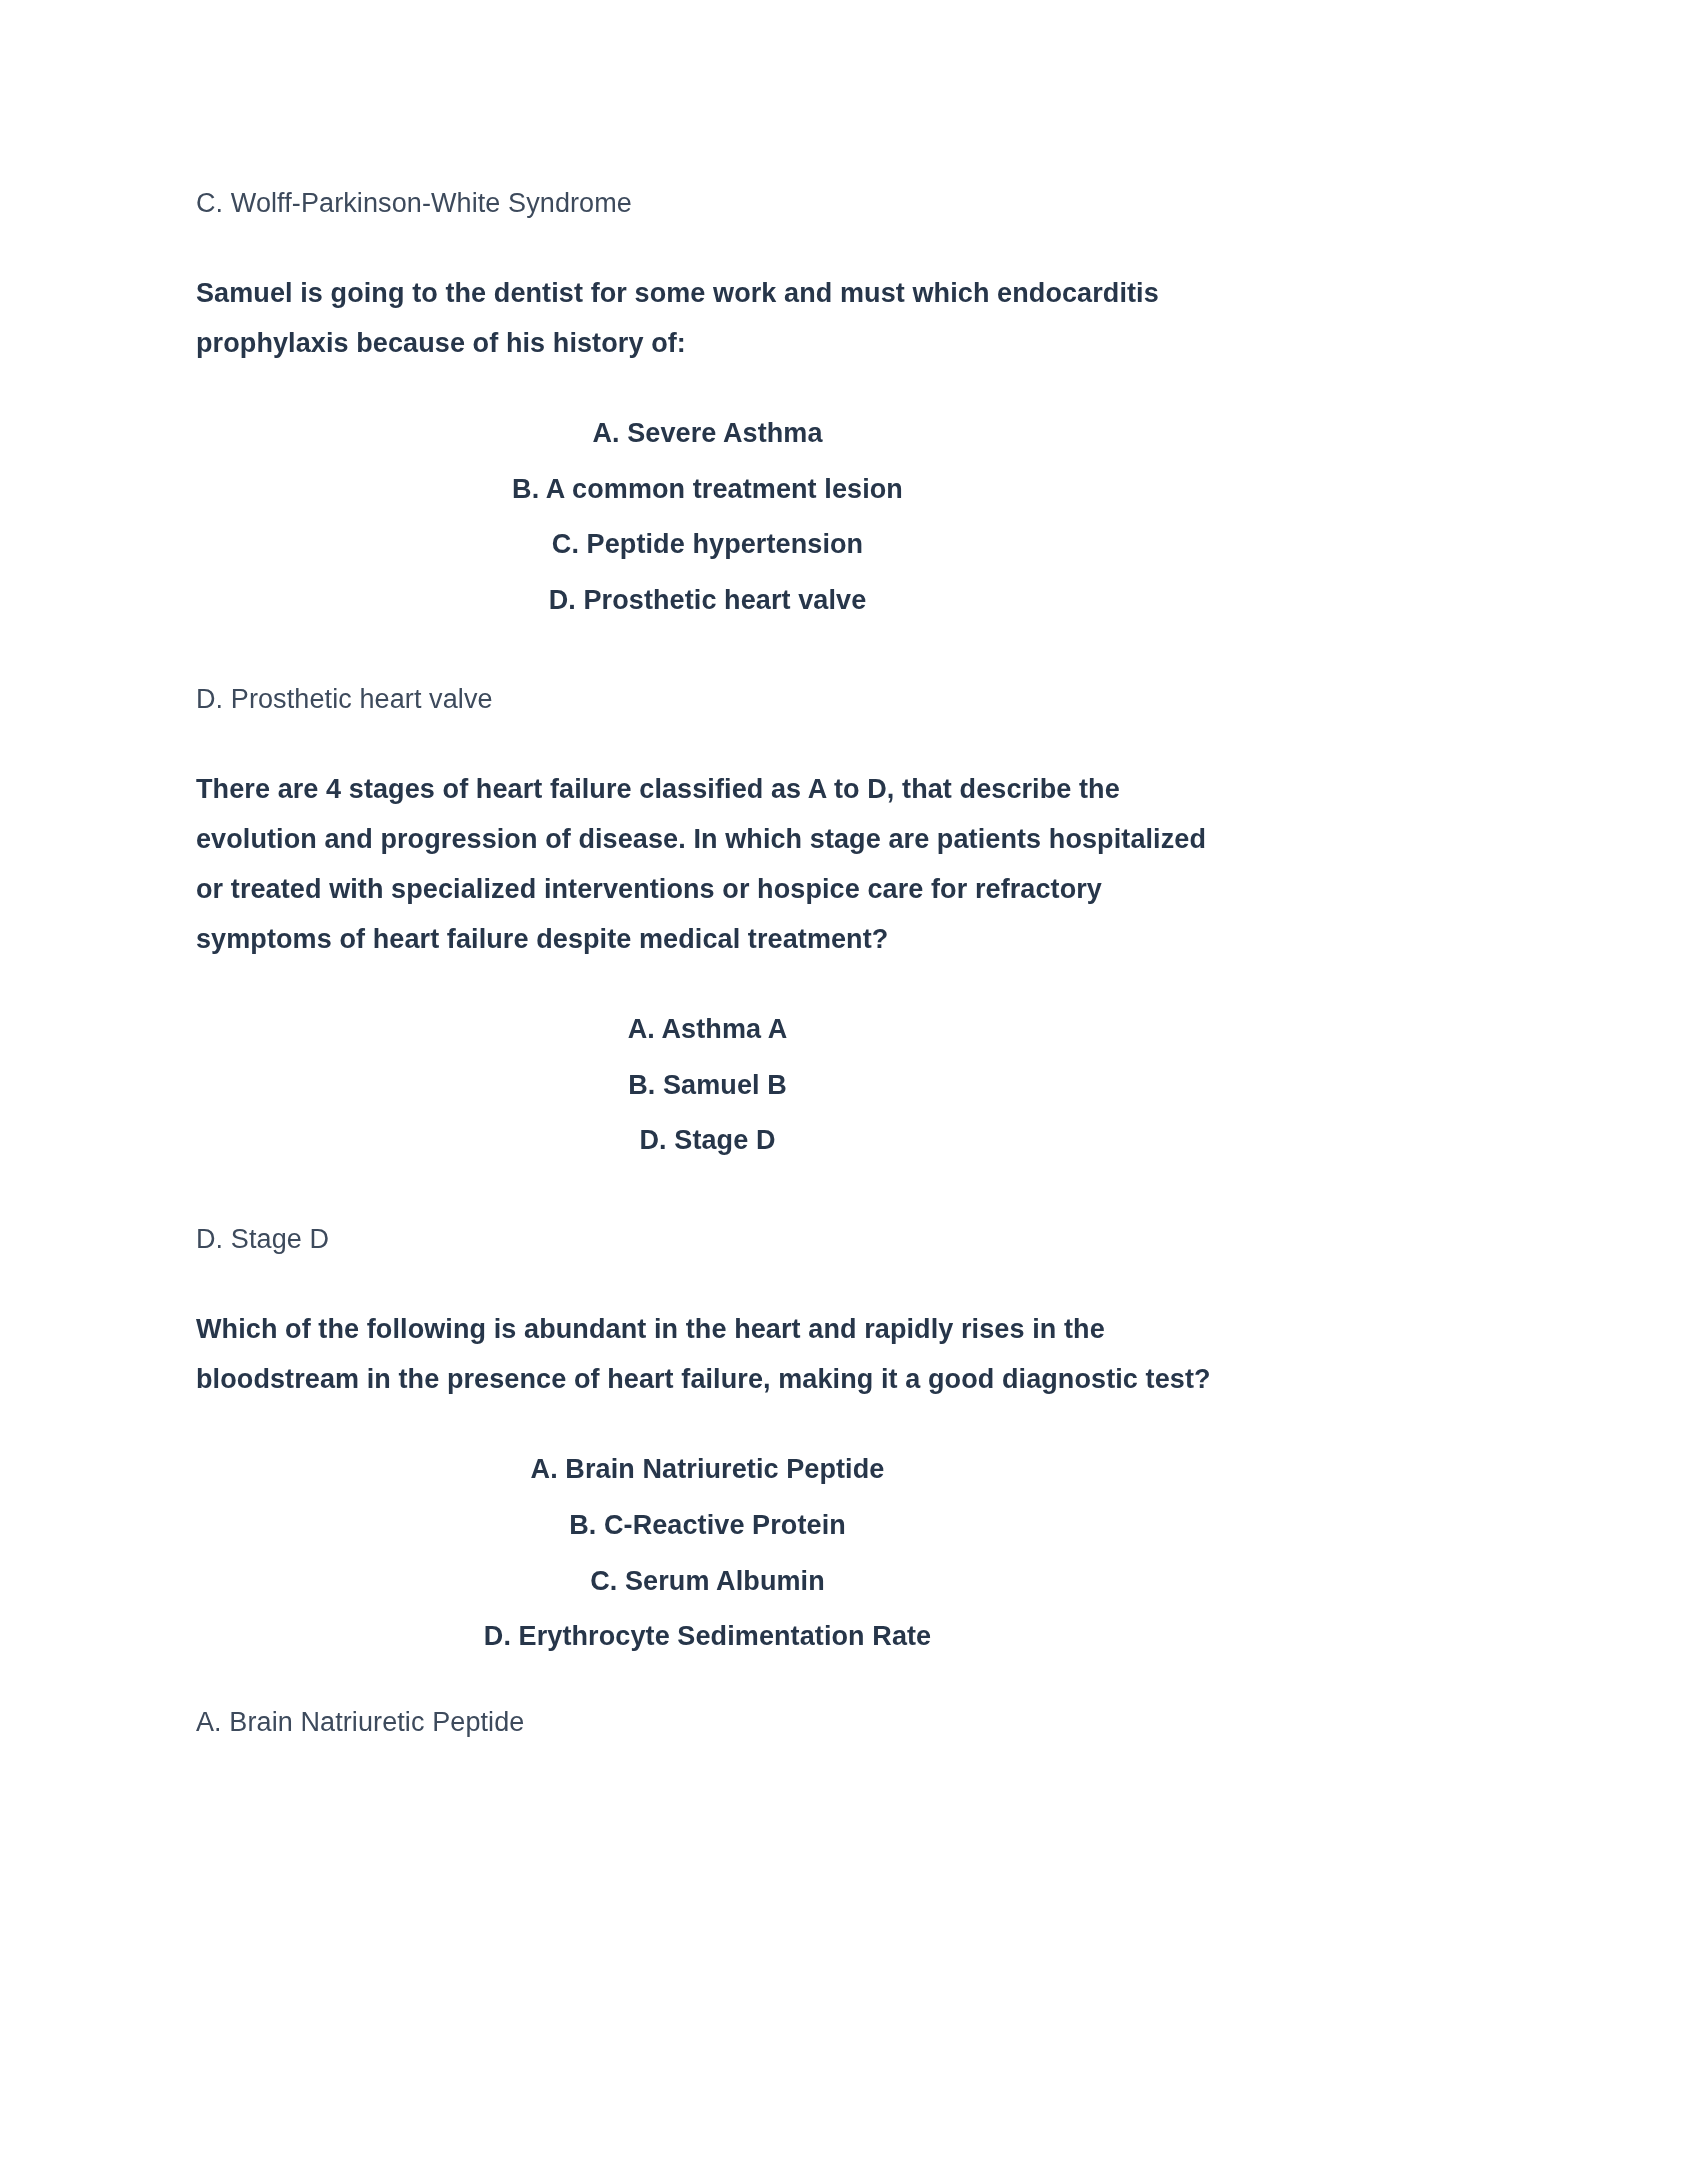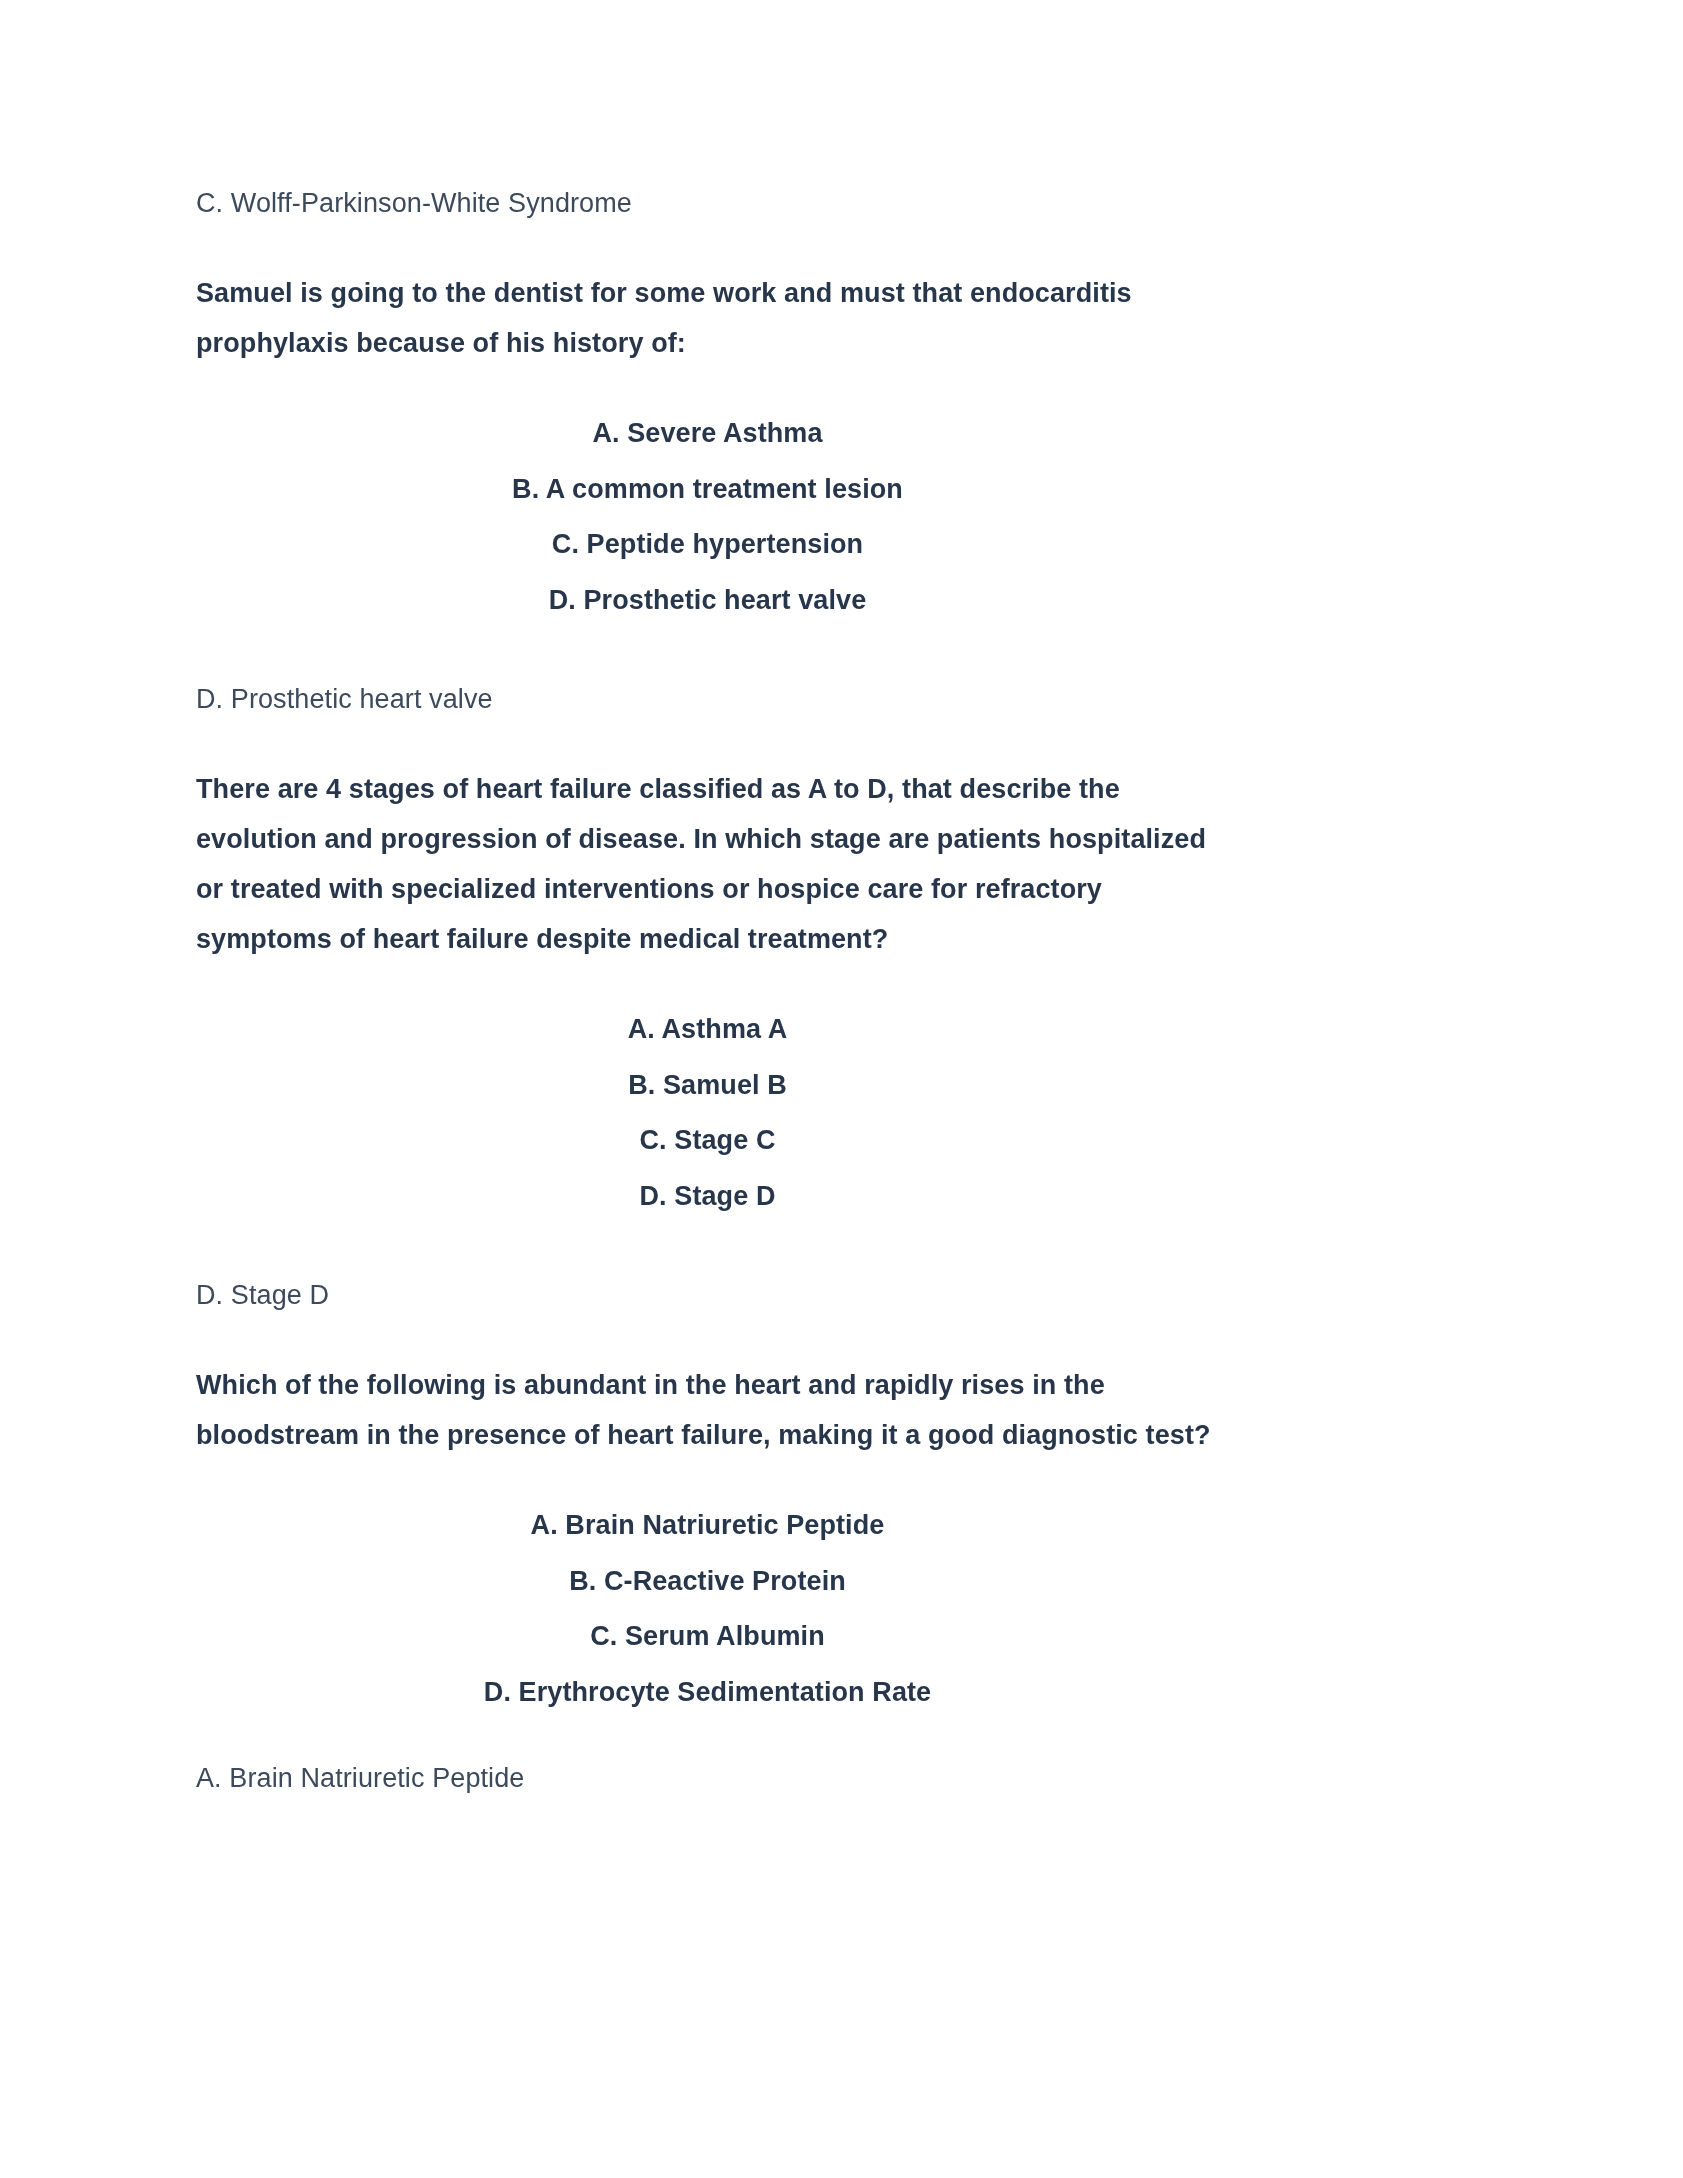--- a/index.html
+++ b/index.html
@@ -53,41 +53,40 @@
   .options .option:last-child { margin-bottom: 0; }
 </style>
 </head>
 <body>
 
 <div class="page">
 
   <div class="block answer-line">C. Wolff-Parkinson-White Syndrome</div>
   <div class="gap-md"></div>
 
-  <div class="block question">Samuel is going to the dentist for some work and must that endocarditis prophylaxis because of his history of:</div>
+  <div class="block question">Samuel is going to the dentist for some work and must which endocarditis prophylaxis because of his history of:</div>
   <div class="gap-md"></div>
 
   <div class="block options">
     <div class="option">A. Severe Asthma</div>
     <div class="option">B. A common treatment lesion</div>
     <div class="option">C. Peptide hypertension</div>
     <div class="option">D. Prosthetic heart valve</div>
   </div>
   <div class="gap-lg"></div>
 
   <div class="block answer-line">D. Prosthetic heart valve</div>
   <div class="gap-md"></div>
 
   <div class="block question">There are 4 stages of heart failure classified as A to D, that describe the evolution and progression of disease. In which stage are patients hospitalized or treated with specialized interventions or hospice care for refractory symptoms of heart failure despite medical treatment?</div>
   <div class="gap-md"></div>
 
   <div class="block options">
     <div class="option">A. Asthma A</div>
     <div class="option">B. Samuel B</div>
-    <div class="option">C. Stage C</div>
     <div class="option">D. Stage D</div>
   </div>
   <div class="gap-lg"></div>
 
   <div class="block answer-line">D. Stage D</div>
   <div class="gap-md"></div>
 
   <div class="block question">Which of the following is abundant in the heart and rapidly rises in the bloodstream in the presence of heart failure, making it a good diagnostic test?</div>
   <div class="gap-md"></div>
 

